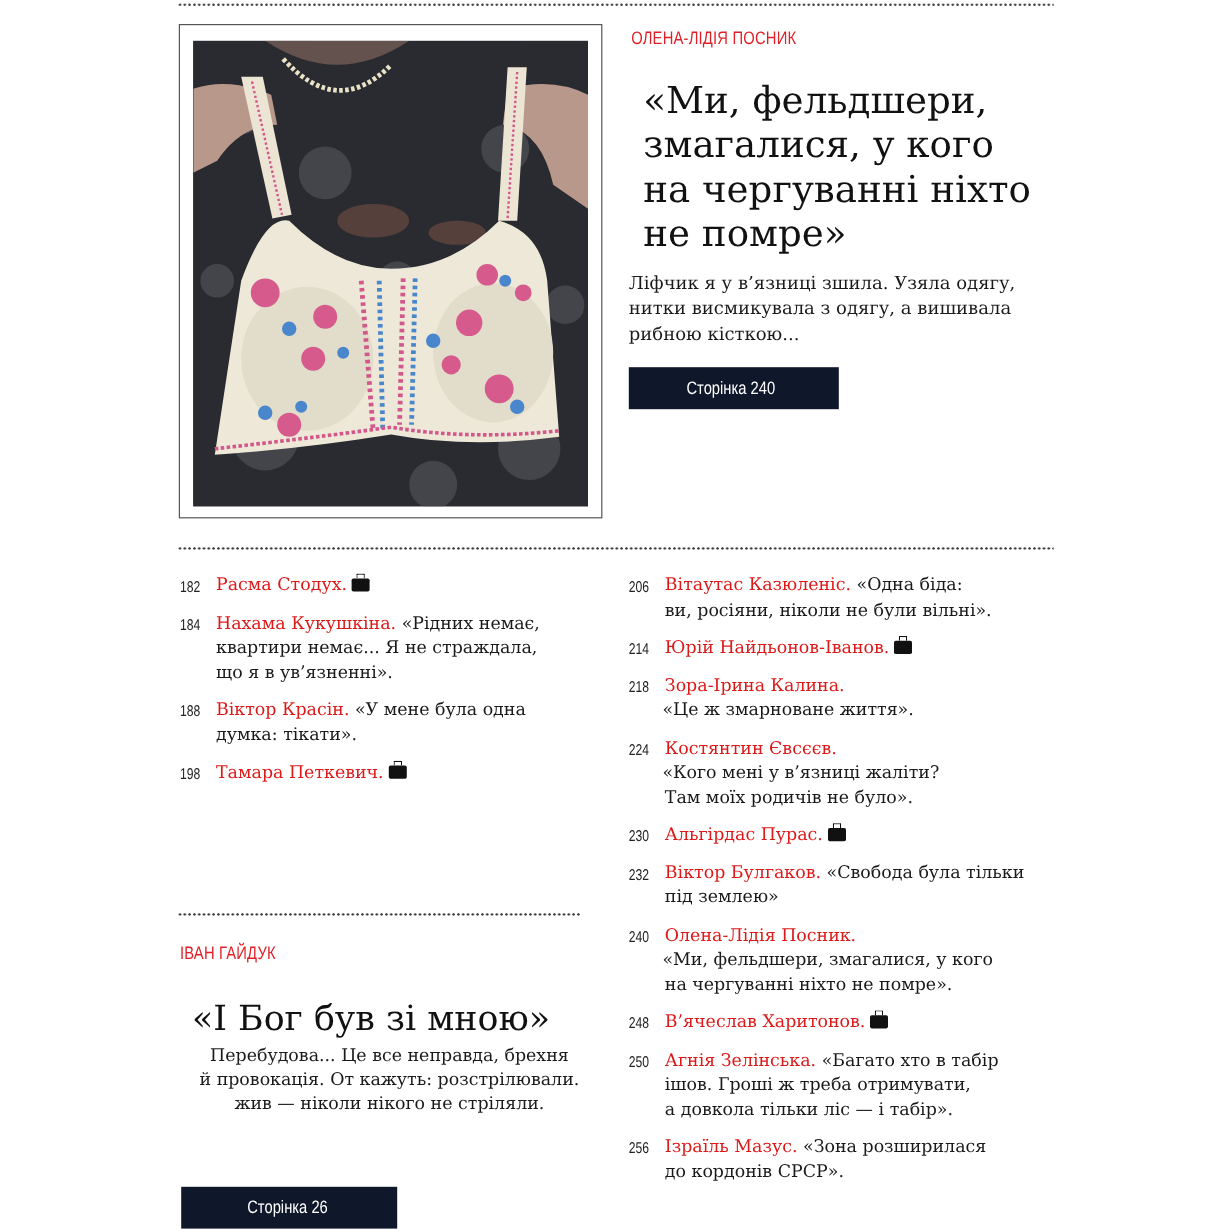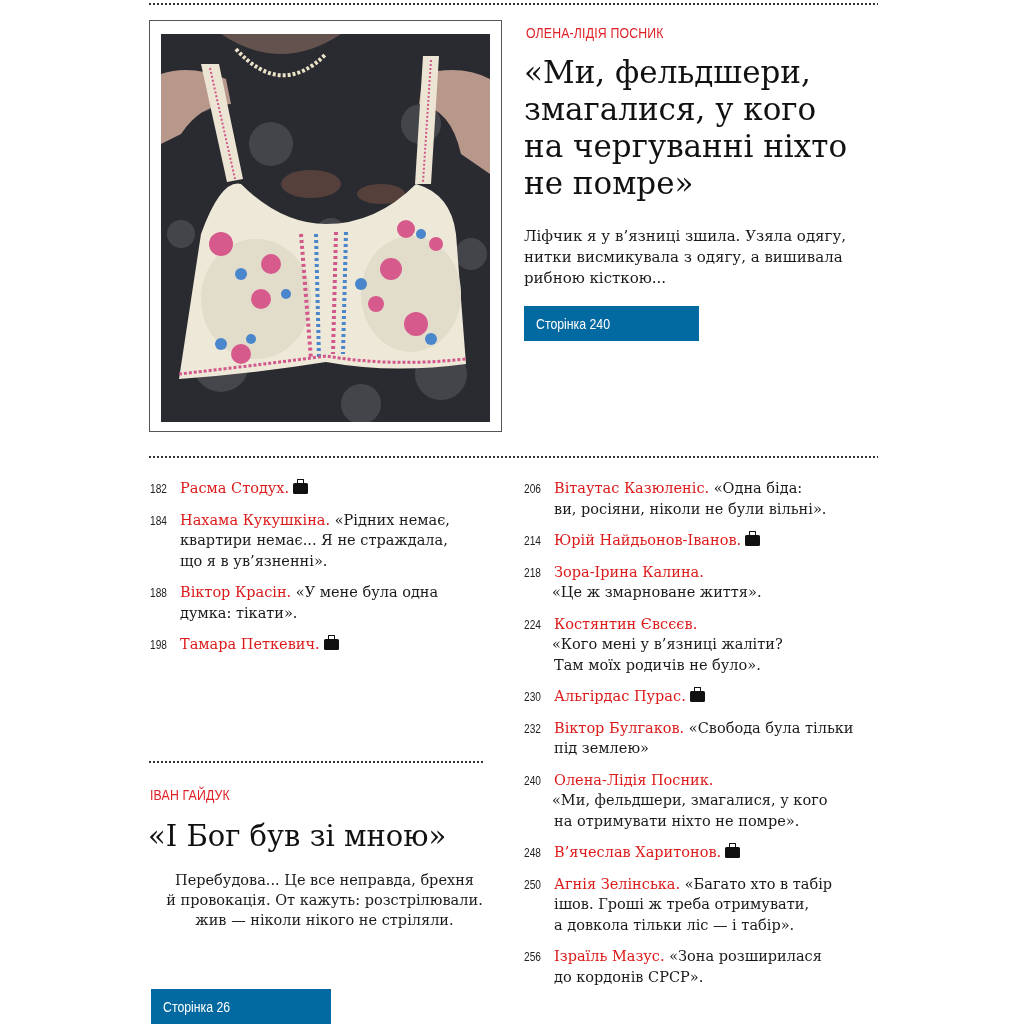--- a/index.html
+++ b/index.html
@@ -24,29 +24,29 @@
   }
   .photo svg { width: 100%; height: 100%; display: block; }
 
   .kicker {
     position: absolute; font-family: "Liberation Sans", sans-serif; color: #e01f26;
     font-size: 15px; letter-spacing: 0.2px; transform: scaleX(0.82); transform-origin: left top;
     text-transform: uppercase;
   }
   .headline {
     position: absolute; font-family: "DejaVu Serif", serif; color: #111; font-weight: normal;
-    margin: 0;
+    margin: 12px;
   }
   .lead {
     position: absolute; font-family: "DejaVu Serif", serif; color: #1a1a1a;
     font-size: 15px; line-height: 21px;
   }
   .page-button {
-    position: absolute; background: #0369a1; color: #fff; height: 35px; box-sizing: border-box;
-    padding-left: 12px; display: flex; align-items: center; cursor: pointer;
+    position: absolute; background: #0f172a; color: #fff; height: 35px; box-sizing: border-box;
+    padding-left: 12px; display: flex; align-items: center; cursor: pointer; justify-content: center;
   }
   .page-button span {
     font-family: "Liberation Sans", sans-serif; font-size: 15px; display: inline-block;
     transform: scaleX(0.82); transform-origin: left center;
   }
 
   .toc { position: absolute; }
   .toc-item { position: relative; padding-left: 30px; margin-bottom: 11px; font-size: 14.5px; line-height: 20.5px; }
   .toc-num {
     position: absolute; left: 0; top: 1px; font-family: "Liberation Sans", sans-serif; font-size: 13px;
@@ -223,21 +223,21 @@
   <div class="toc-item">
     <span class="toc-num">232</span>
     <span class="toc-name">Віктор Булгаков.</span>
     <span class="toc-quote">«Свобода була тільки</span><br>
     <span class="toc-quote">під землею»</span>
   </div>
   <div class="toc-item">
     <span class="toc-num">240</span>
     <span class="toc-name">Олена-Лідія Посник.</span><br>
     <span class="toc-quote" style="margin-left:-2px;">«Ми, фельдшери, змагалися, у кого</span><br>
-    <span class="toc-quote">на отримувати ніхто не помре».</span>
+    <span class="toc-quote">на чергуванні ніхто не помре».</span>
   </div>
   <div class="toc-item">
     <span class="toc-num">248</span>
     <span class="toc-name">В’ячеслав Харитонов.</span><span class="briefcase"></span>
   </div>
   <div class="toc-item">
     <span class="toc-num">250</span>
     <span class="toc-name">Агнія Зелінська.</span>
     <span class="toc-quote">«Багато хто в табір</span><br>
     <span class="toc-quote">ішов. Гроші ж треба отримувати,</span><br>

